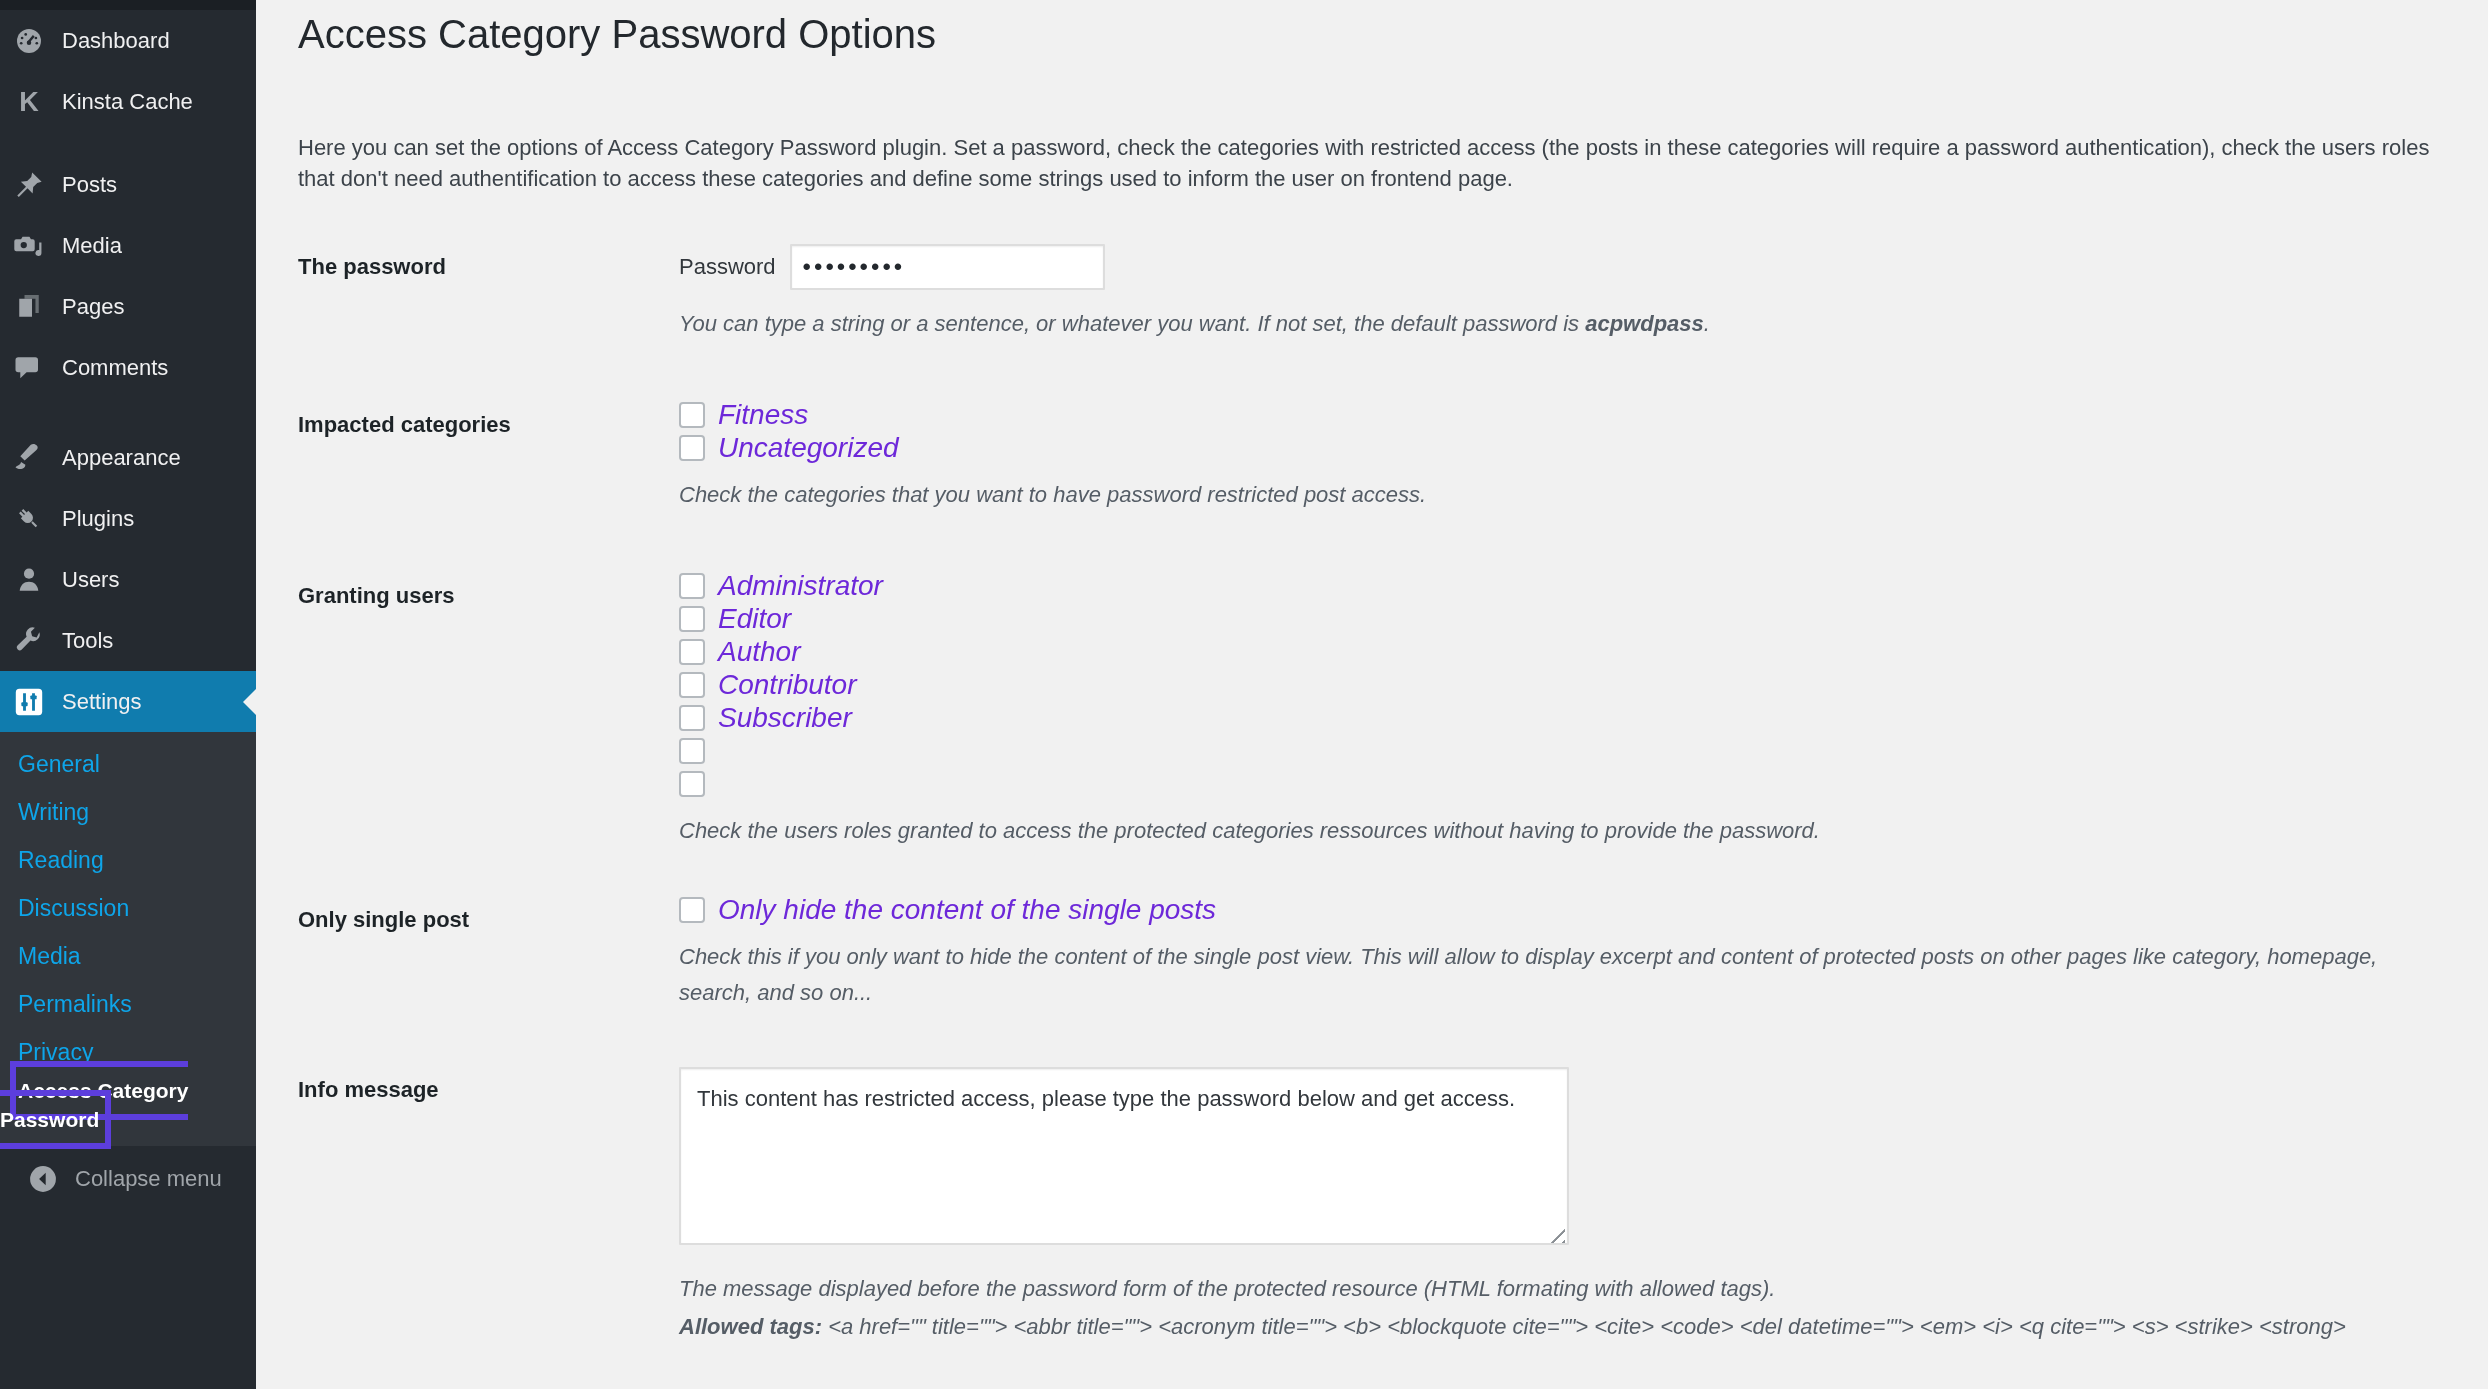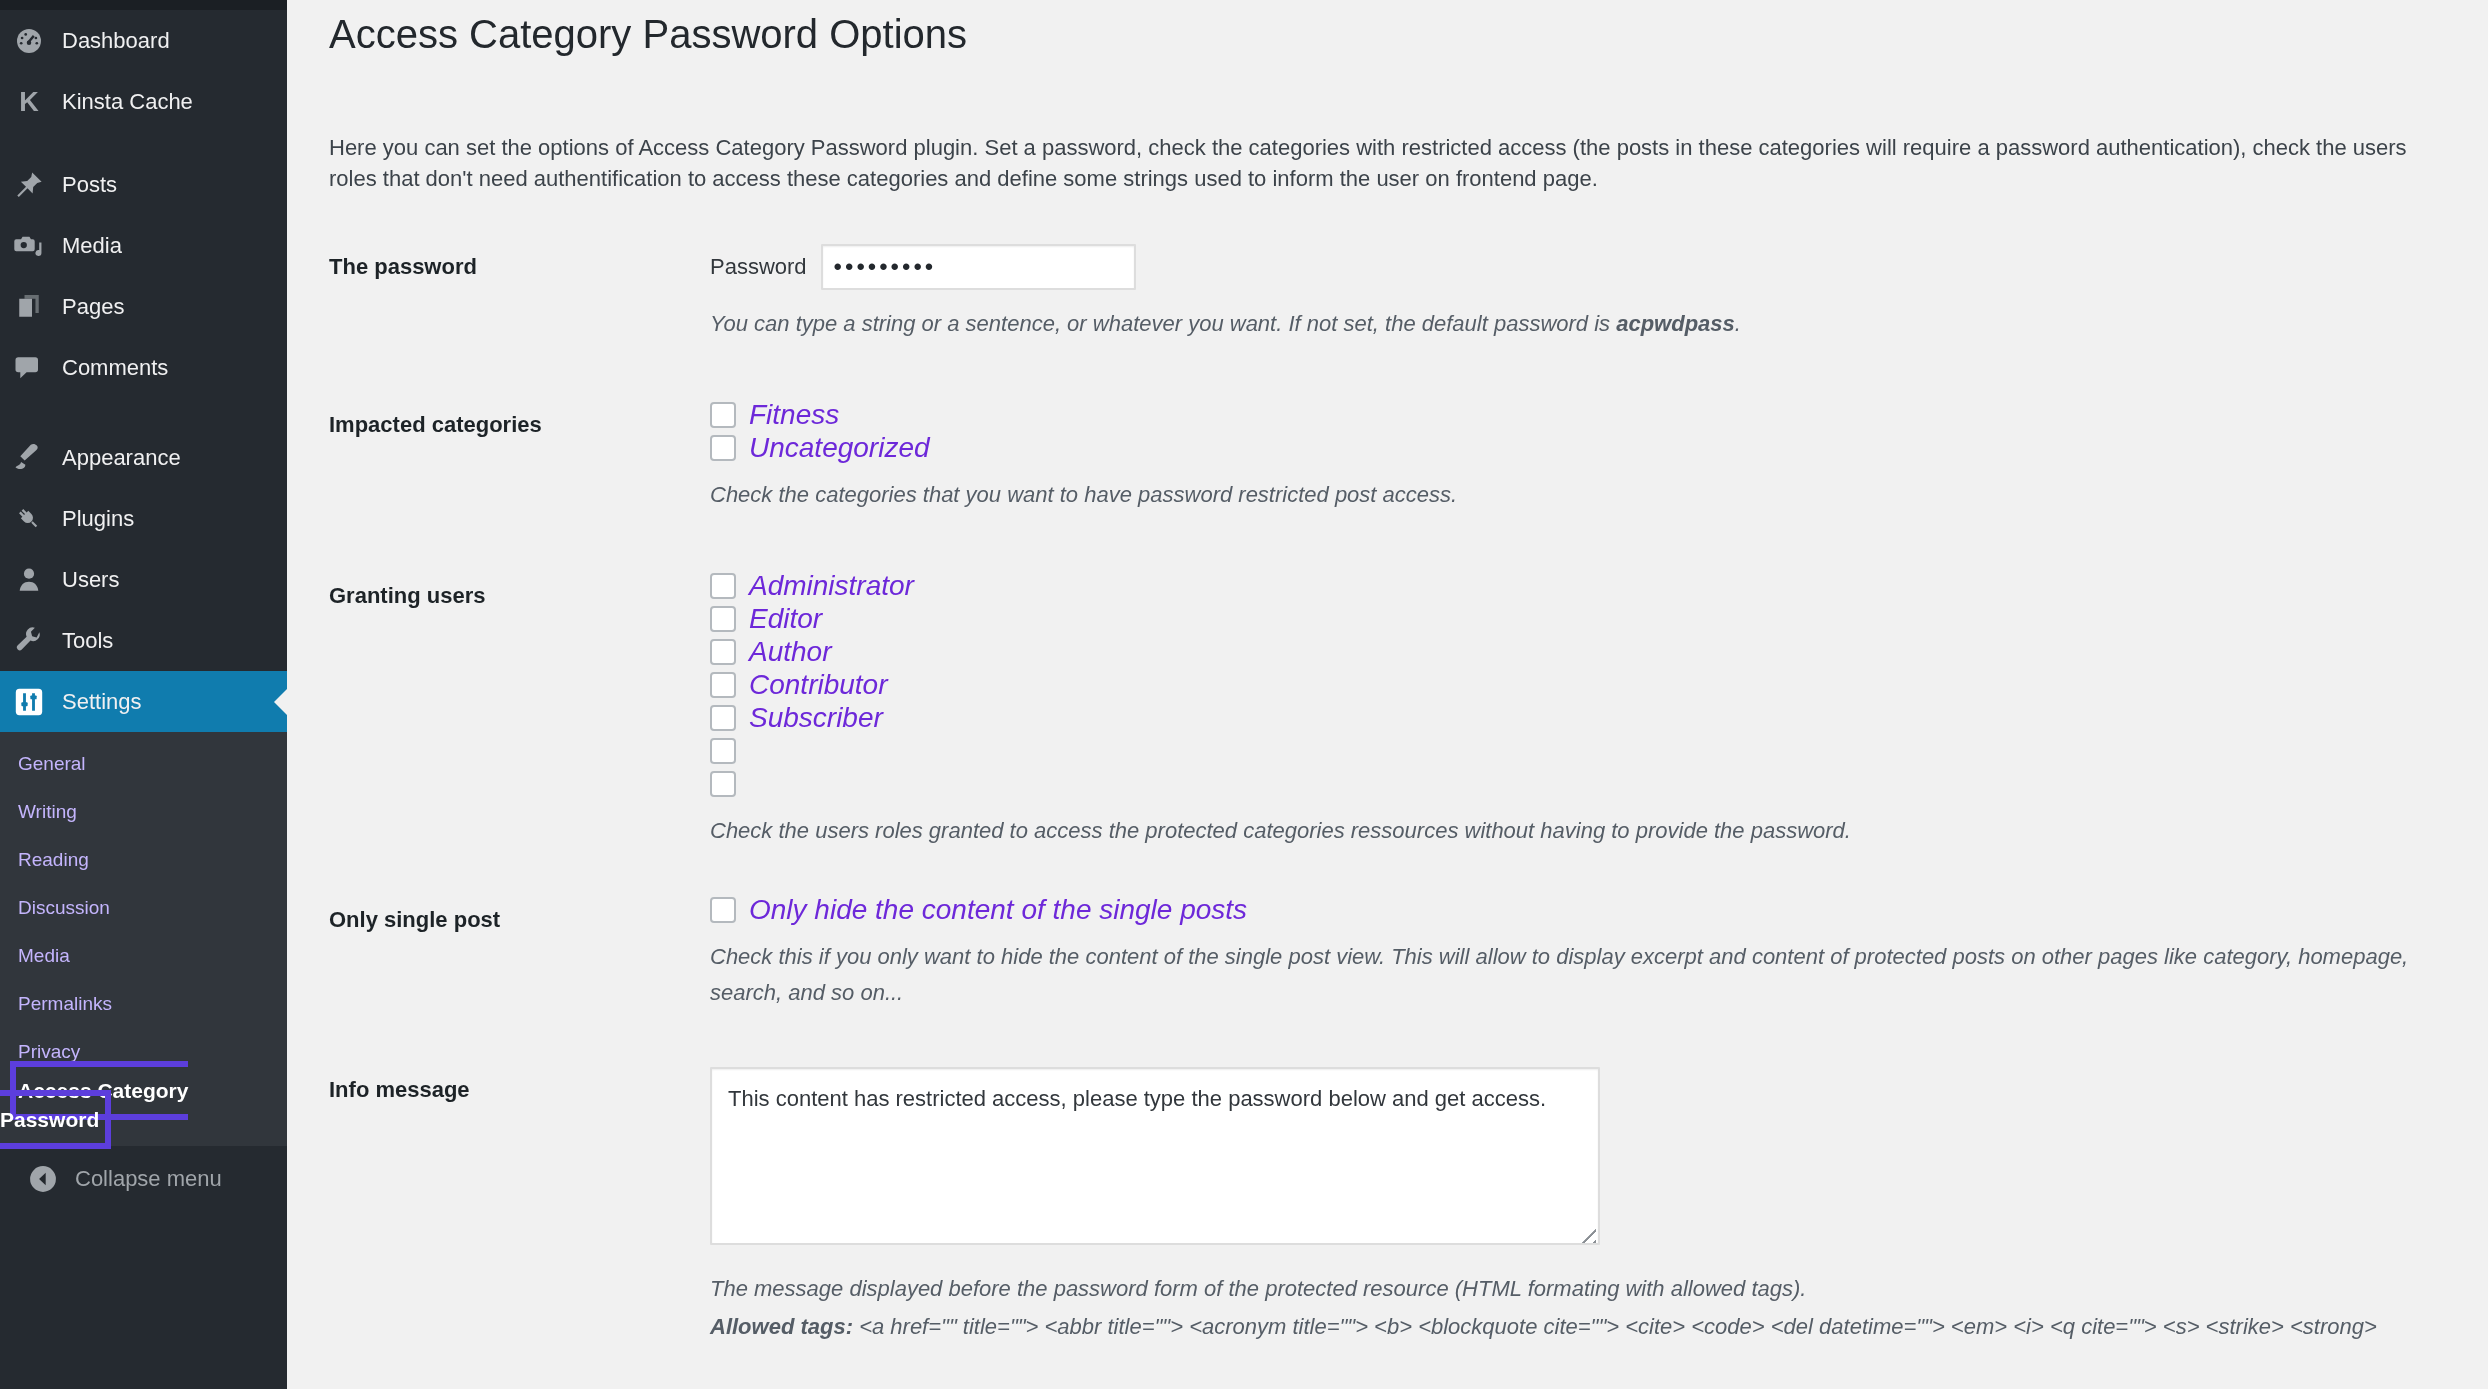--- a/index.html
+++ b/index.html
@@ -6,43 +6,43 @@
   html,body { width:2488px; height:1389px; overflow:hidden; }
   body {
     font-family: "Liberation Sans", sans-serif;
     background:#f1f1f1;
     color:#3c434a;
   }
   .app { display:flex; width:2488px; height:1389px; }
 
   
   .sidebar {
-    width:287px; flex:none; background:#252a30; height:1389px;
+    width:256px; flex:none; background:#252a30; height:1389px;
     position:relative;
   }
   .sidebar-top-strip { height:10px; background:#1b1f24; }
   .mi {
     display:flex; align-items:center; height:61px; padding-left:14px;
     color:#f0f0f1; font-size:22px; text-decoration:none; cursor:pointer;
     position:relative;
   }
   .mi .ico { width:30px; height:30px; flex:none; margin-right:18px; display:flex; align-items:center; justify-content:center; }
   .mi .ico svg { width:30px; height:30px; fill:#a0a5aa; }
   .kinsta-k { font-size:27px; font-weight:700; color:#a0a5aa; line-height:30px; }
   .gap1 { margin-top:22px; }
   .gap2 { margin-top:29px; }
   .mi.active { background:#107cae; }
   .mi.active::after {
     content:""; position:absolute; right:0; top:50%; margin-top:-13px;
     border:13px solid transparent; border-right-color:#f1f1f1;
   }
   .submenu { background:#31363c; padding:8px 0 12px; }
   .smi {
-    display:block; padding:12px 0 12px 18px; font-size:19px; line-height:24px;
-    color:#c4b5fd; text-decoration:none; cursor:pointer;
+    display:block; padding:12px 0 12px 18px; font-size:23px; line-height:24px;
+    color:#0ea5e9; text-decoration:none; cursor:pointer;
   }
   .smi-active {
     margin:16px 0 0 10px; width:207px;
     border:6px solid #5c3edc; padding:12px 6px 12px 2px;
     color:#fff; font-weight:700; font-size:21px; line-height:29px; cursor:pointer;
   }
   .collapse-row {
     display:flex; align-items:center; height:50px; padding-left:28px; margin-top:8px;
     color:#a0a5aa; font-size:22px; cursor:pointer;
   }

